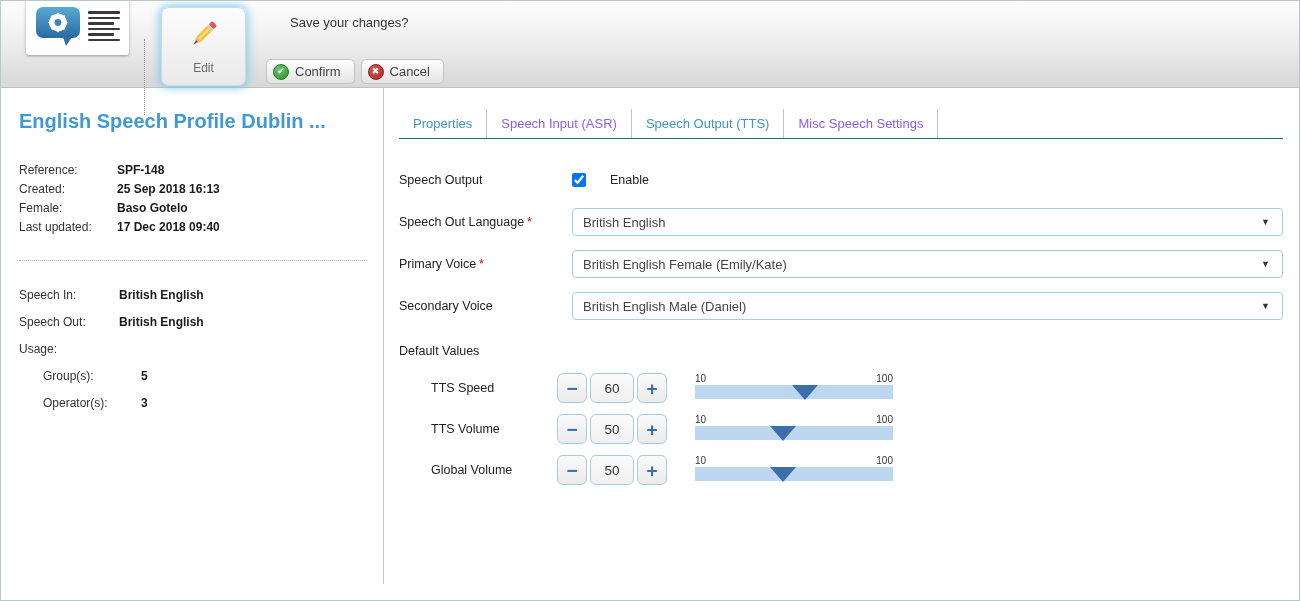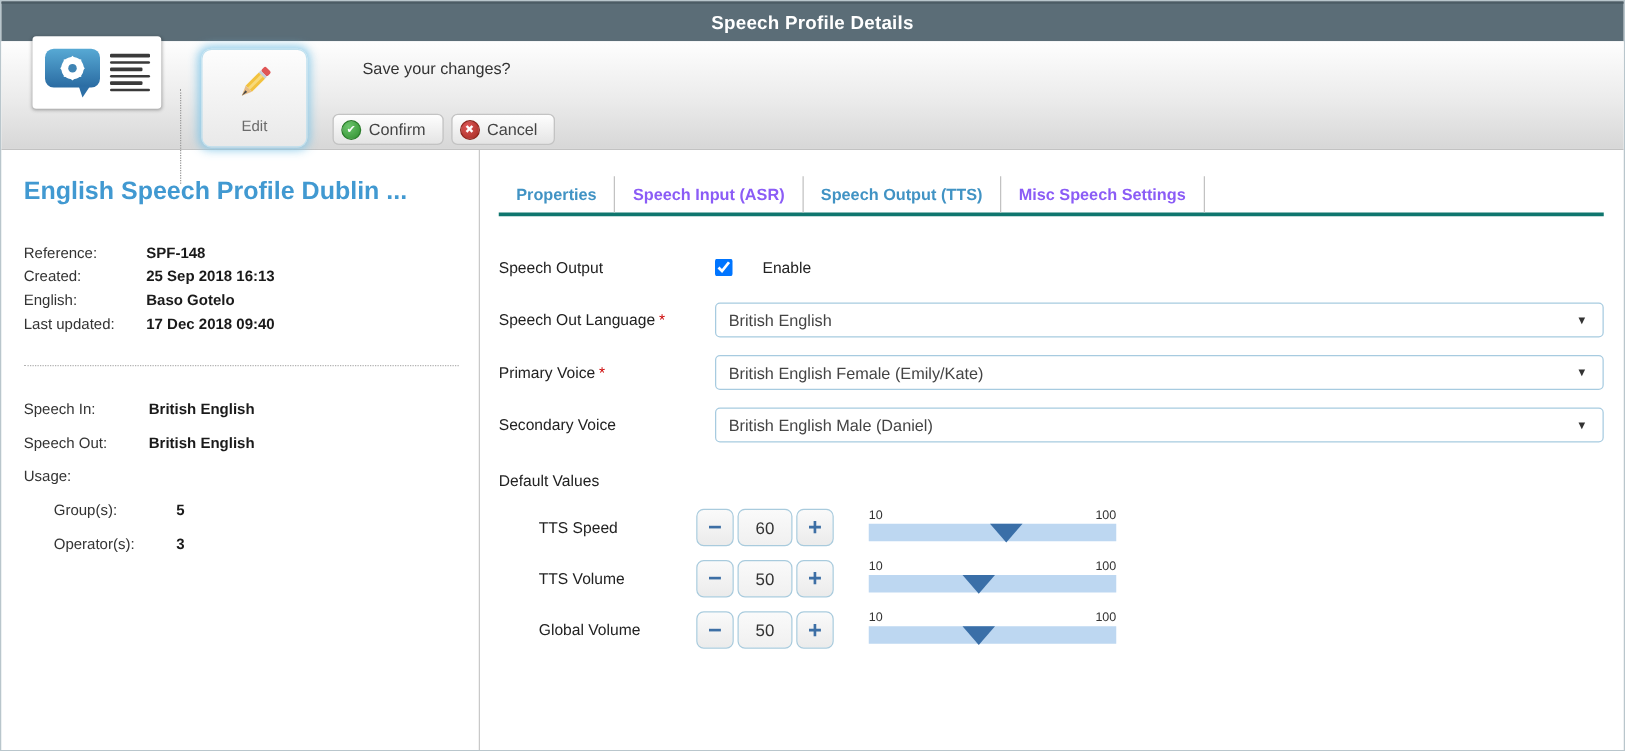--- a/index.html
+++ b/index.html
@@ -71,21 +71,21 @@
   .meta-row .val { font-weight:bold; color:#1a1a1a; }
   .dotted-divider { margin-top:23px; border-top:1px dotted #b2b2b2; }
   .summary { margin-top:21px; font-size:12px; color:#333; }
   .sum-row { display:flex; line-height:27px; }
   .sum-row .lbl { width:100px; flex:none; }
   .sum-row .val { font-weight:bold; color:#1a1a1a; }
   .sum-row.indent { padding-left:24px; }
   .sum-row.indent .lbl { width:98px; }
   
   .right-panel { flex:1; padding:21px 16px 0 15px; }
-  .tabs { display:flex; border-bottom:3px solid #0f766e;font-weight:bold; }
+  .tabs { display:flex; border-bottom:1px solid #0f766e; }
   .tab {
     padding:0 14px; line-height:29px; font-size:13px; color:#8b5cf6;
     border-right:1px solid #c2c2c2; cursor:pointer; white-space:nowrap;
   }
   .tab.hl { color:#4193c4; }
   .form { margin-top:30px; font-size:12.5px; color:#222; padding-right:0; }
   .frow { display:flex; align-items:center; margin-bottom:14px;gap:15px; }
   .frow .flabel { width:158px; flex:none; }
   .req { color:#cc0000; margin-left:3px; }
   .chk-row { margin-bottom:18px; height:21px; }
@@ -119,23 +119,20 @@
     position:absolute; top:0; width:0; height:0; transform:translateX(-50%);
     border-left:13px solid transparent; border-right:13px solid transparent;
     border-top:15px solid #3a6fa8;
   }
 </style>
 </head>
 <body>
 
 <div class="page">
 
-  <div class="titlebar">
-    <span class="title">Speech Profile Details</span>
-  </div>
 
   <div class="toolbar">
     <div class="app-card">
       <div class="bubble-wrap">
         <svg viewBox="0 0 46 42" width="46" height="42">
           <defs>
             <linearGradient id="bub" x1="0" y1="0" x2="0" y2="1">
               <stop offset="0" stop-color="#57a9d4"></stop>
                 <stop offset="1" stop-color="#2a6ba2"></stop>
             </linearGradient>
@@ -201,21 +198,21 @@
       <div class="meta">
         <div class="meta-row">
           <span class="lbl">Reference:</span>
           <span class="val">SPF-148</span>
         </div>
         <div class="meta-row">
           <span class="lbl">Created:</span>
           <span class="val">25 Sep 2018 16:13</span>
         </div>
         <div class="meta-row">
-          <span class="lbl">English:</span>
+          <span class="lbl">Female:</span>
           <span class="val">Baso Gotelo</span>
         </div>
         <div class="meta-row">
           <span class="lbl">Last updated:</span>
           <span class="val">17 Dec 2018 09:40</span>
         </div>
       </div>
 
       <div class="dotted-divider"></div>
 

